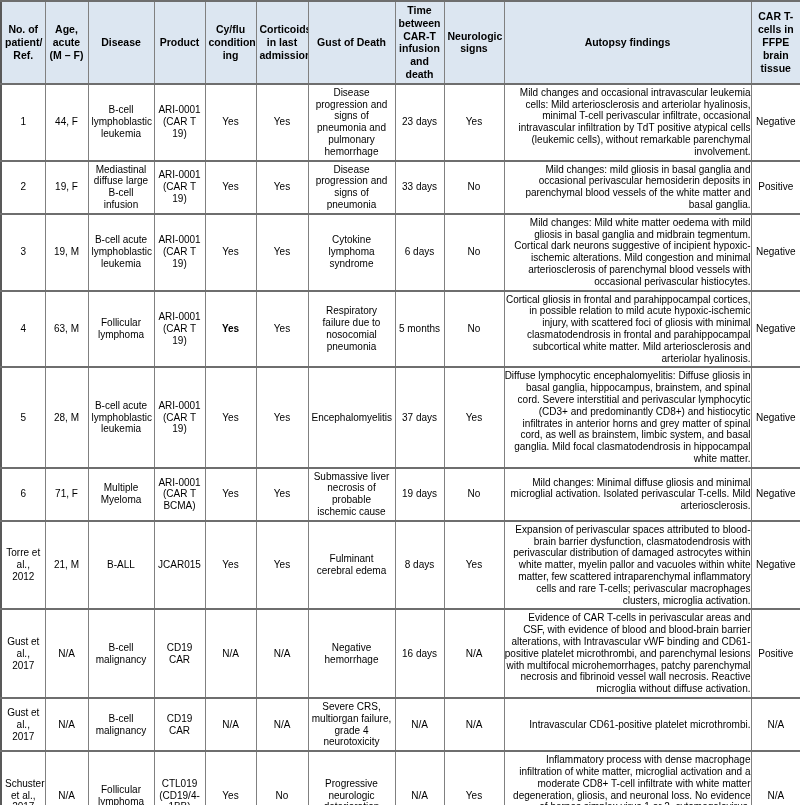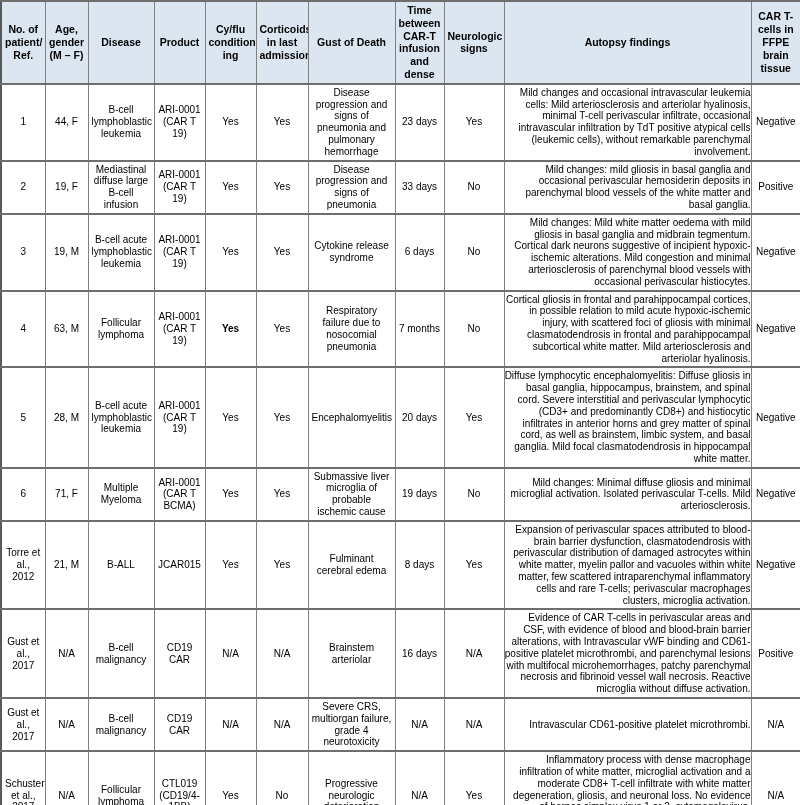--- a/index.html
+++ b/index.html
@@ -59,27 +59,27 @@
         <col style="width:52px">
       <col style="width:87px">
         <col style="width:49px">
         <col style="width:60px">
       <col style="width:247px">
         <col style="width:50px">
     </colgroup>
     <thead>
       <tr id="header-row">
           <th>No. of patient/ Ref.</th>
-          <th>Age, gender (M – F)</th>
+          <th>Age, acute (M – F)</th>
           <th>Disease</th>
           <th>Product</th>
           <th>Cy/flu condition-ing</th>
           <th>Corticoids in last admission</th>
           <th>Gust of Death</th>
-          <th>Time between CAR-T infusion and dense</th>
+          <th>Time between CAR-T infusion and death</th>
           <th>Neurologic signs</th>
           <th>Autopsy findings</th>
           <th>CAR T-cells in FFPE brain tissue</th>
         </tr>
     </thead>
     <tbody id="table-body">
         <tr>
           <td class="col-ref"><span>1</span></td>
           <td class="col-age_gender"><span>44, F</span></td>
           <td class="col-disease"><span>B-cell lymphoblastic leukemia</span></td>
@@ -105,60 +105,60 @@
           <td class="col-autopsy"><span>Mild changes: mild gliosis in basal ganglia and occasional perivascular hemosiderin deposits in parenchymal blood vessels of the white matter and basal ganglia.</span></td>
           <td class="col-ffpe"><span>Positive</span></td>
         </tr>
         <tr>
           <td class="col-ref"><span>3</span></td>
           <td class="col-age_gender"><span>19, M</span></td>
           <td class="col-disease"><span>B-cell acute lymphoblastic leukemia</span></td>
           <td class="col-product"><span>ARI-0001 (CAR T 19)</span></td>
           <td class="col-cyflu"><span>Yes</span></td>
           <td class="col-corticoids"><span>Yes</span></td>
-          <td class="col-cause"><span>Cytokine release syndrome</span></td>
+          <td class="col-cause"><span>Cytokine lymphoma syndrome</span></td>
           <td class="col-time"><span>6 days</span></td>
           <td class="col-neuro"><span>No</span></td>
           <td class="col-autopsy"><span>Mild changes: Mild white matter oedema with mild gliosis in basal ganglia and midbrain tegmentum. Cortical dark neurons suggestive of incipient hypoxic-ischemic alterations. Mild congestion and minimal arteriosclerosis of parenchymal blood vessels with occasional perivascular histiocytes.</span></td>
           <td class="col-ffpe"><span>Negative</span></td>
         </tr>
         <tr>
           <td class="col-ref"><span>4</span></td>
           <td class="col-age_gender"><span>63, M</span></td>
           <td class="col-disease"><span>Follicular lymphoma</span></td>
           <td class="col-product"><span>ARI-0001 (CAR T 19)</span></td>
           <td class="col-cyflu"><span class="bold">Yes</span></td>
           <td class="col-corticoids"><span>Yes</span></td>
           <td class="col-cause"><span>Respiratory failure due to nosocomial pneumonia</span></td>
-          <td class="col-time"><span>7 months</span></td>
+          <td class="col-time"><span>5 months</span></td>
           <td class="col-neuro"><span>No</span></td>
           <td class="col-autopsy"><span>Cortical gliosis in frontal and parahippocampal cortices, in possible relation to mild acute hypoxic-ischemic injury, with scattered foci of gliosis with minimal clasmatodendrosis in frontal and parahippocampal subcortical white matter. Mild arteriosclerosis and arteriolar hyalinosis.</span></td>
           <td class="col-ffpe"><span>Negative</span></td>
         </tr>
         <tr>
           <td class="col-ref"><span>5</span></td>
           <td class="col-age_gender"><span>28, M</span></td>
           <td class="col-disease"><span>B-cell acute lymphoblastic leukemia</span></td>
           <td class="col-product"><span>ARI-0001 (CAR T 19)</span></td>
           <td class="col-cyflu"><span>Yes</span></td>
           <td class="col-corticoids"><span>Yes</span></td>
           <td class="col-cause"><span>Encephalomyelitis</span></td>
-          <td class="col-time"><span>20 days</span></td>
+          <td class="col-time"><span>37 days</span></td>
           <td class="col-neuro"><span>Yes</span></td>
           <td class="col-autopsy"><span>Diffuse lymphocytic encephalomyelitis: Diffuse gliosis in basal ganglia, hippocampus, brainstem, and spinal cord. Severe interstitial and perivascular lymphocytic (CD3+ and predominantly CD8+) and histiocytic infiltrates in anterior horns and grey matter of spinal cord, as well as brainstem, limbic system, and basal ganglia. Mild focal clasmatodendrosis in hippocampal white matter.</span></td>
           <td class="col-ffpe"><span>Negative</span></td>
         </tr>
         <tr>
           <td class="col-ref"><span>6</span></td>
           <td class="col-age_gender"><span>71, F</span></td>
           <td class="col-disease"><span>Multiple Myeloma</span></td>
           <td class="col-product"><span>ARI-0001 (CAR T BCMA)</span></td>
           <td class="col-cyflu"><span>Yes</span></td>
           <td class="col-corticoids"><span>Yes</span></td>
-          <td class="col-cause"><span>Submassive liver microglia of probable ischemic cause</span></td>
+          <td class="col-cause"><span>Submassive liver necrosis of probable ischemic cause</span></td>
           <td class="col-time"><span>19 days</span></td>
           <td class="col-neuro"><span>No</span></td>
           <td class="col-autopsy"><span>Mild changes: Minimal diffuse gliosis and minimal microglial activation. Isolated perivascular T-cells. Mild arteriosclerosis.</span></td>
           <td class="col-ffpe"><span>Negative</span></td>
         </tr>
         <tr>
           <td class="col-ref"><span>Torre et al., 2012</span></td>
           <td class="col-age_gender"><span>21, M</span></td>
           <td class="col-disease"><span>B-ALL</span></td>
           <td class="col-product"><span>JCAR015</span></td>
@@ -170,21 +170,21 @@
           <td class="col-autopsy"><span>Expansion of perivascular spaces attributed to blood-brain barrier dysfunction, clasmatodendrosis with perivascular distribution of damaged astrocytes within white matter, myelin pallor and vacuoles within white matter, few scattered intraparenchymal inflammatory cells and rare T-cells; perivascular macrophages clusters, microglia activation.</span></td>
           <td class="col-ffpe"><span>Negative</span></td>
         </tr>
         <tr>
           <td class="col-ref"><span>Gust et al., 2017</span></td>
           <td class="col-age_gender"><span>N/A</span></td>
           <td class="col-disease"><span>B-cell malignancy</span></td>
           <td class="col-product"><span>CD19 CAR</span></td>
           <td class="col-cyflu"><span>N/A</span></td>
           <td class="col-corticoids"><span>N/A</span></td>
-          <td class="col-cause"><span>Brainstem arteriolar</span></td>
+          <td class="col-cause"><span>Negative hemorrhage</span></td>
           <td class="col-time"><span>16 days</span></td>
           <td class="col-neuro"><span>N/A</span></td>
           <td class="col-autopsy"><span>Evidence of CAR T-cells in perivascular areas and CSF, with evidence of blood and blood-brain barrier alterations, with Intravascular vWF binding and CD61-positive platelet microthrombi, and parenchymal lesions with multifocal microhemorrhages, patchy parenchymal necrosis and fibrinoid vessel wall necrosis. Reactive microglia without diffuse activation.</span></td>
           <td class="col-ffpe"><span>Positive</span></td>
         </tr>
         <tr>
           <td class="col-ref"><span>Gust et al., 2017</span></td>
           <td class="col-age_gender"><span>N/A</span></td>
           <td class="col-disease"><span>B-cell malignancy</span></td>
           <td class="col-product"><span>CD19 CAR</span></td>

